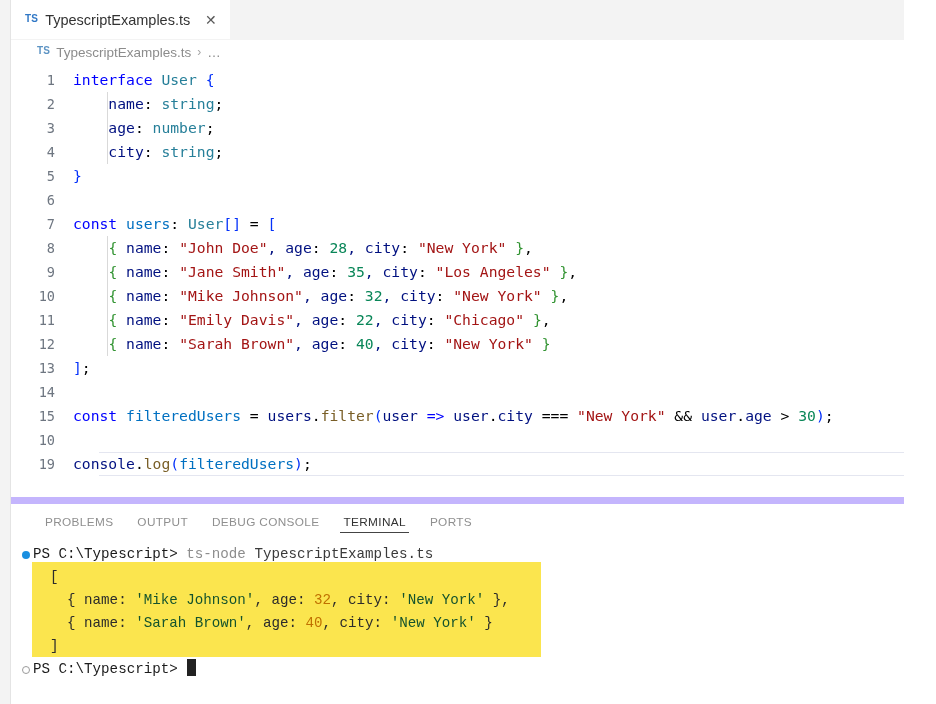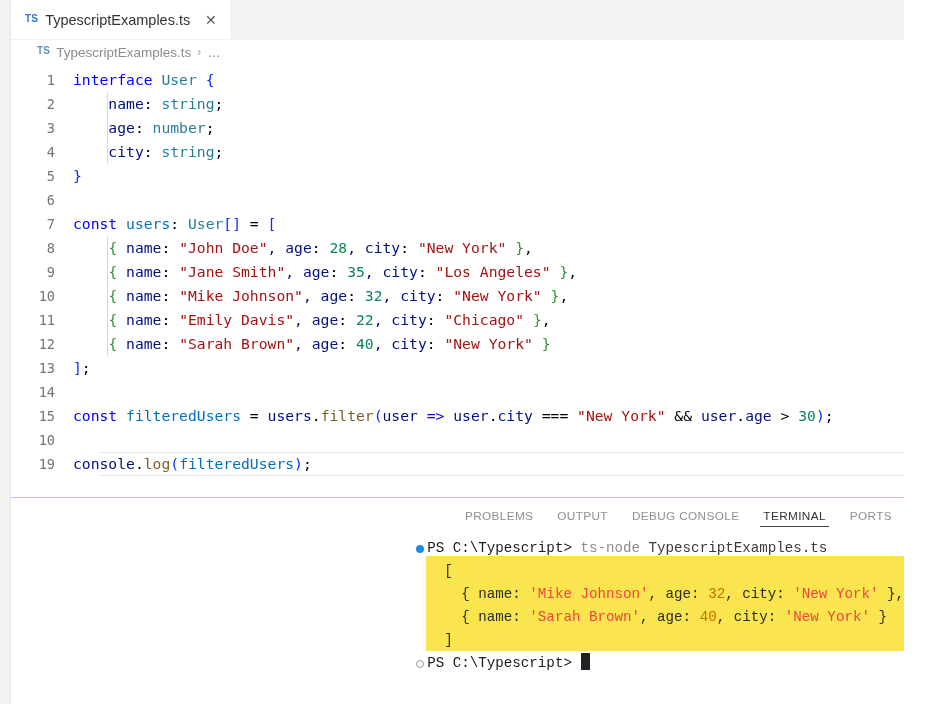--- a/index.html
+++ b/index.html
@@ -179,23 +179,22 @@
   .t-plain   { color: #000000; }
   .t-brk1    { color: #0431fa; }
   .t-brk2    { color: #319331; }
 
   
   .panel {
     flex: 1 1 auto;
     display: flex;
     flex-direction: column;
     background: #ffffff;
-    border-top: 1px solid #c4b5fd;
+    border-top: 7px solid #c4b5fd;
     min-height: 0;
-    align-items: flex-end;
   }
   .panel-tabs {
     height: 35px;
     flex: 0 0 35px;
     display: flex;
     align-items: center;
     padding-left: 22px;
     gap: 0;
     background: #ffffff;
   }
@@ -275,21 +274,21 @@
     left: 21px;
     top: 23px;
     width: 509px;
     height: 95px;
     background: #fbe54e;
     z-index: 0;
   }
   .term-line.over { z-index: 1; }
   .o-punct { color: #2b2b2b; }
   .o-key   { color: #2b2b2b; }
-  .o-str   { color: #ef4444; margin-top: 8px; }
+  .o-str   { color: #14532d; margin-top: 8px; }
   .o-num   { color: #c07000; }
 
   .cursor-block {
     display: inline-block;
     width: 9px;
     height: 17px;
     background: #222222;
     vertical-align: -3px;
     margin-left: 1px;
   }

